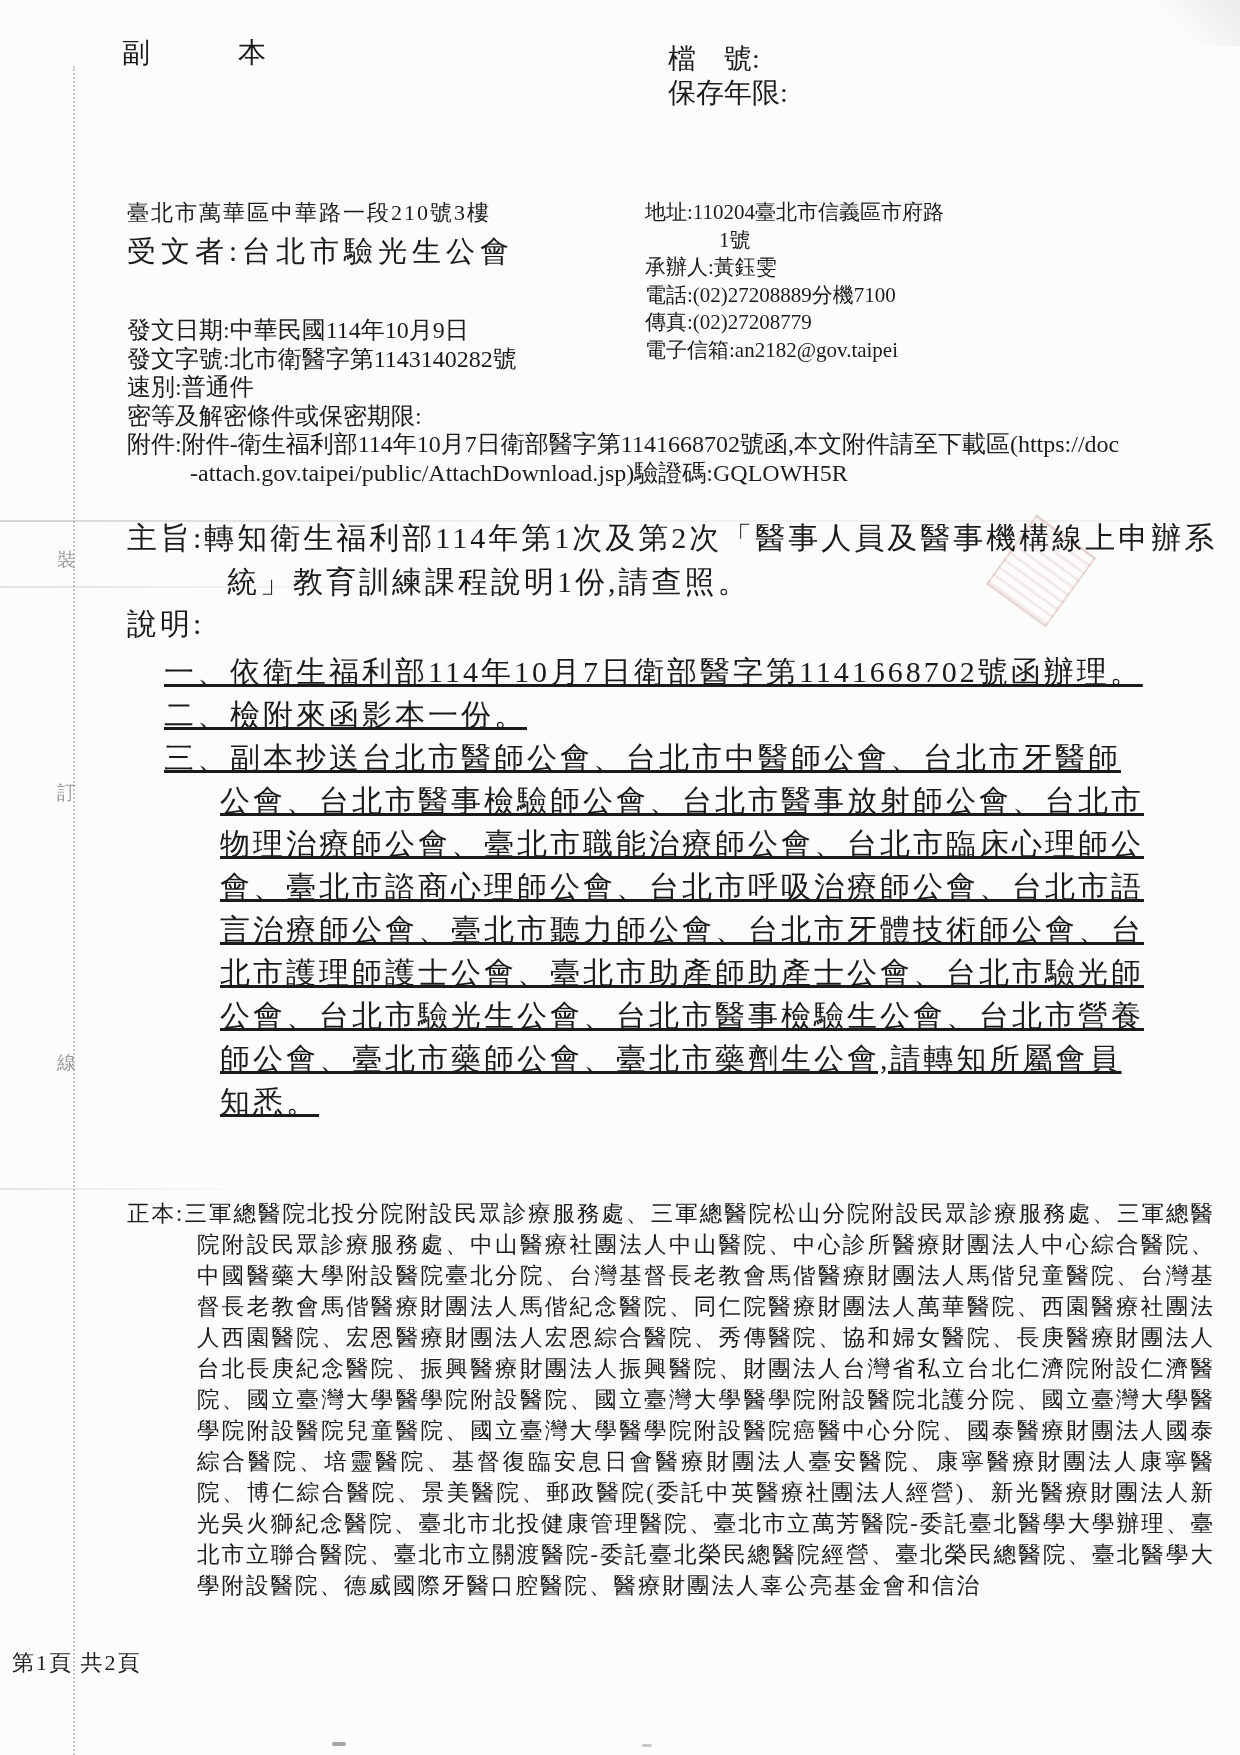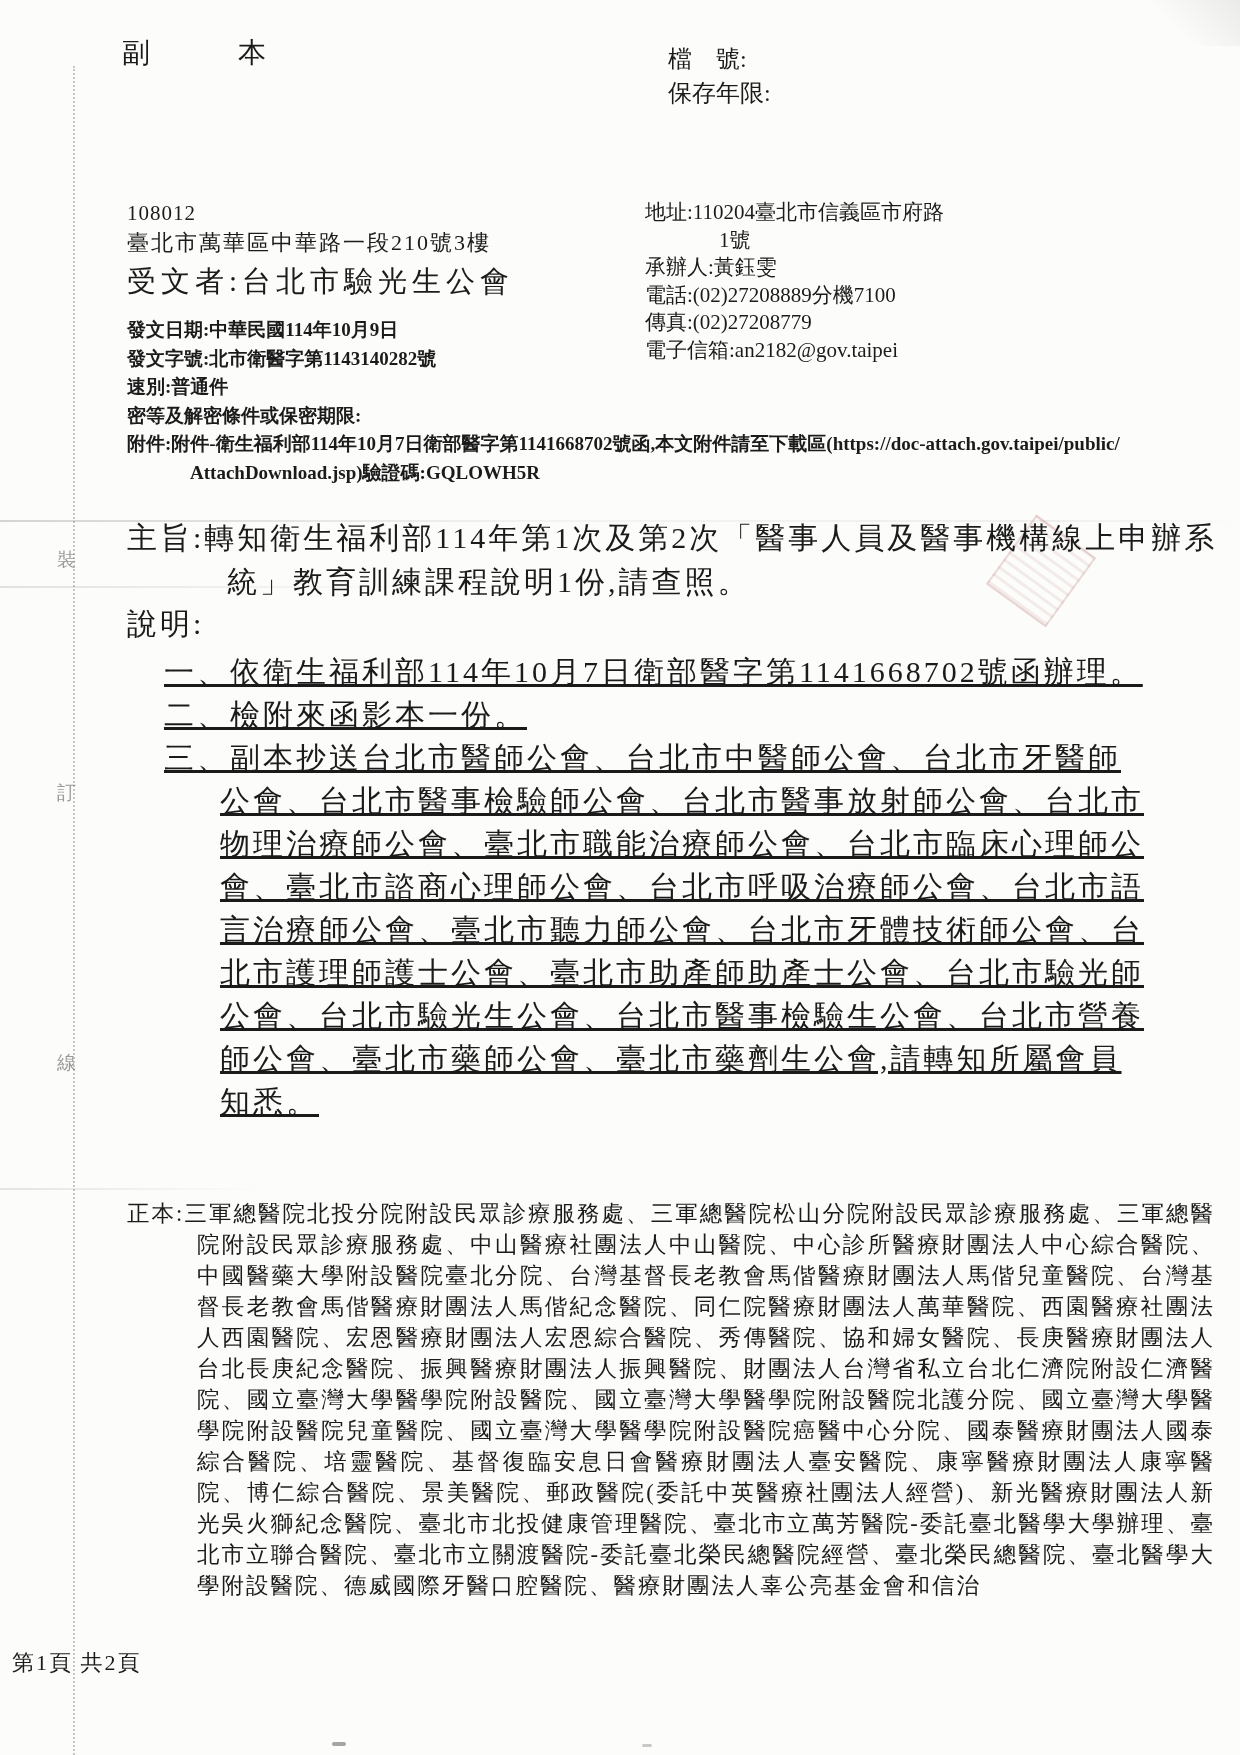--- a/index.html
+++ b/index.html
@@ -3,32 +3,32 @@
 <meta charset="utf-8">
 <style>
   html,body{margin:0;padding:0;background:#e8e8e6;}
   .page{
     position:relative;width:1240px;height:1755px;margin:0 auto;
     background:#fcfcfa;color:#1b1b1b;
     font-family:"Liberation Serif", serif;overflow:hidden;
   }
   
   .copy-label{position:absolute;left:122px;top:34px;font-size:28px;letter-spacing:30px;white-space:nowrap;}
-  .file-no{position:absolute;left:668px;top:42px;font-size:24px;line-height:34px;white-space:nowrap;}
+  .file-no{position:absolute;left:668px;top:42px;font-size:28px;line-height:34px;white-space:nowrap;}
   .doc-title{position:absolute;left:0;top:116px;width:100%;text-align:center;font-size:39px;letter-spacing:6px;white-space:nowrap;}
   
   .addr-left{position:absolute;left:127px;top:198px;font-size:21px;line-height:30px;}
   .addr-left .zip{letter-spacing:1px;}
   .addr-left .street{font-size:22px;letter-spacing:2px;}
   .addr-left .to{font-size:29px;letter-spacing:5px;margin-top:8px;white-space:nowrap;}
   
   .contact{position:absolute;left:645px;top:199px;font-size:21px;line-height:27.5px;}
   .contact .indent{padding-left:74px;}
   
-  .meta{position:absolute;left:127px;top:316px;width:1000px;font-size:19px;line-height:28.5px;font-weight:bold;}
+  .meta{position:absolute;left:127px;top:316px;width:1000px;font-size:24px;line-height:28.5px;}
   .meta .attach{padding-left:63px;text-indent:-63px;word-break:break-all;}
   
   .subject{position:absolute;left:127px;top:516px;width:1002px;font-size:30px;line-height:44px;letter-spacing:3px;padding-left:100px;text-indent:-100px;word-break:break-all;}
   
   .desc-label{position:absolute;left:127px;top:604px;font-size:30px;letter-spacing:3px;}
   .desc-items{position:absolute;left:164px;top:650px;width:980px;font-size:30px;line-height:43px;letter-spacing:3px;}
   .desc-items .item{padding-left:56px;text-indent:-56px;word-break:break-all;text-decoration:underline;}
   
   .recipients{position:absolute;left:127px;top:1198px;width:1018px;font-size:22.5px;line-height:31px;letter-spacing:2px;padding-left:70px;text-indent:-70px;text-align:justify;word-break:break-all;}
   
@@ -73,21 +73,20 @@
   <div class="smudge s1"></div>
   <div class="smudge s2"></div>
 
   <div class="copy-label">副　本</div>
   <div class="file-no">
     <div>檔　號:</div>
     <div>保存年限:</div>
   </div>
 
   <div class="addr-left">
-    <div class="zip">108012</div>
     <div class="street">臺北市萬華區中華路一段210號3樓</div>
     <div class="to">受文者:台北市驗光生公會</div>
   </div>
 
   <div class="contact">
     <div>地址:110204臺北市信義區市府路</div>
     <div class="indent">1號</div>
     <div>承辦人:黃鈺雯</div>
     <div>電話:(02)27208889分機7100</div>
     <div>傳真:(02)27208779</div>

